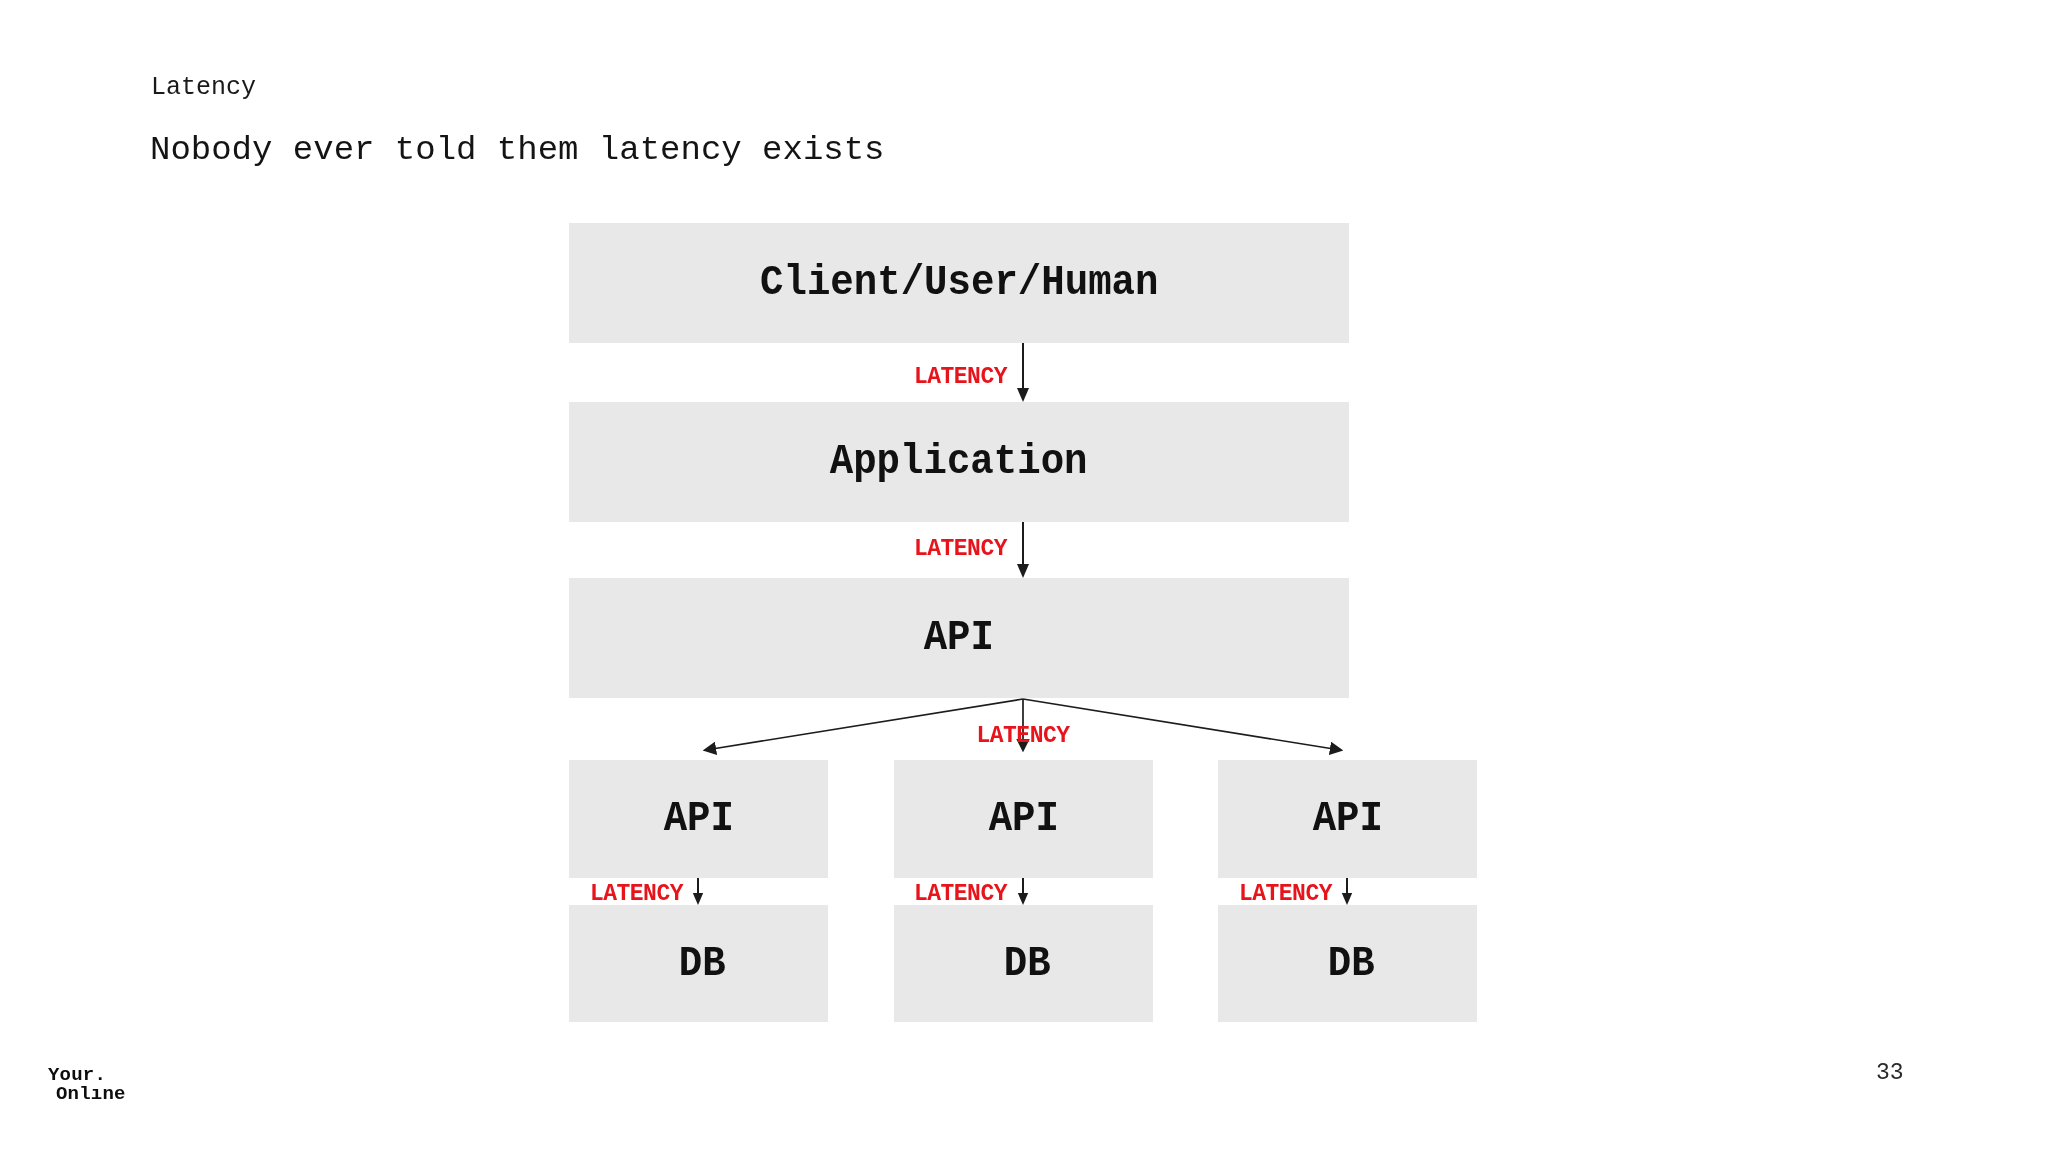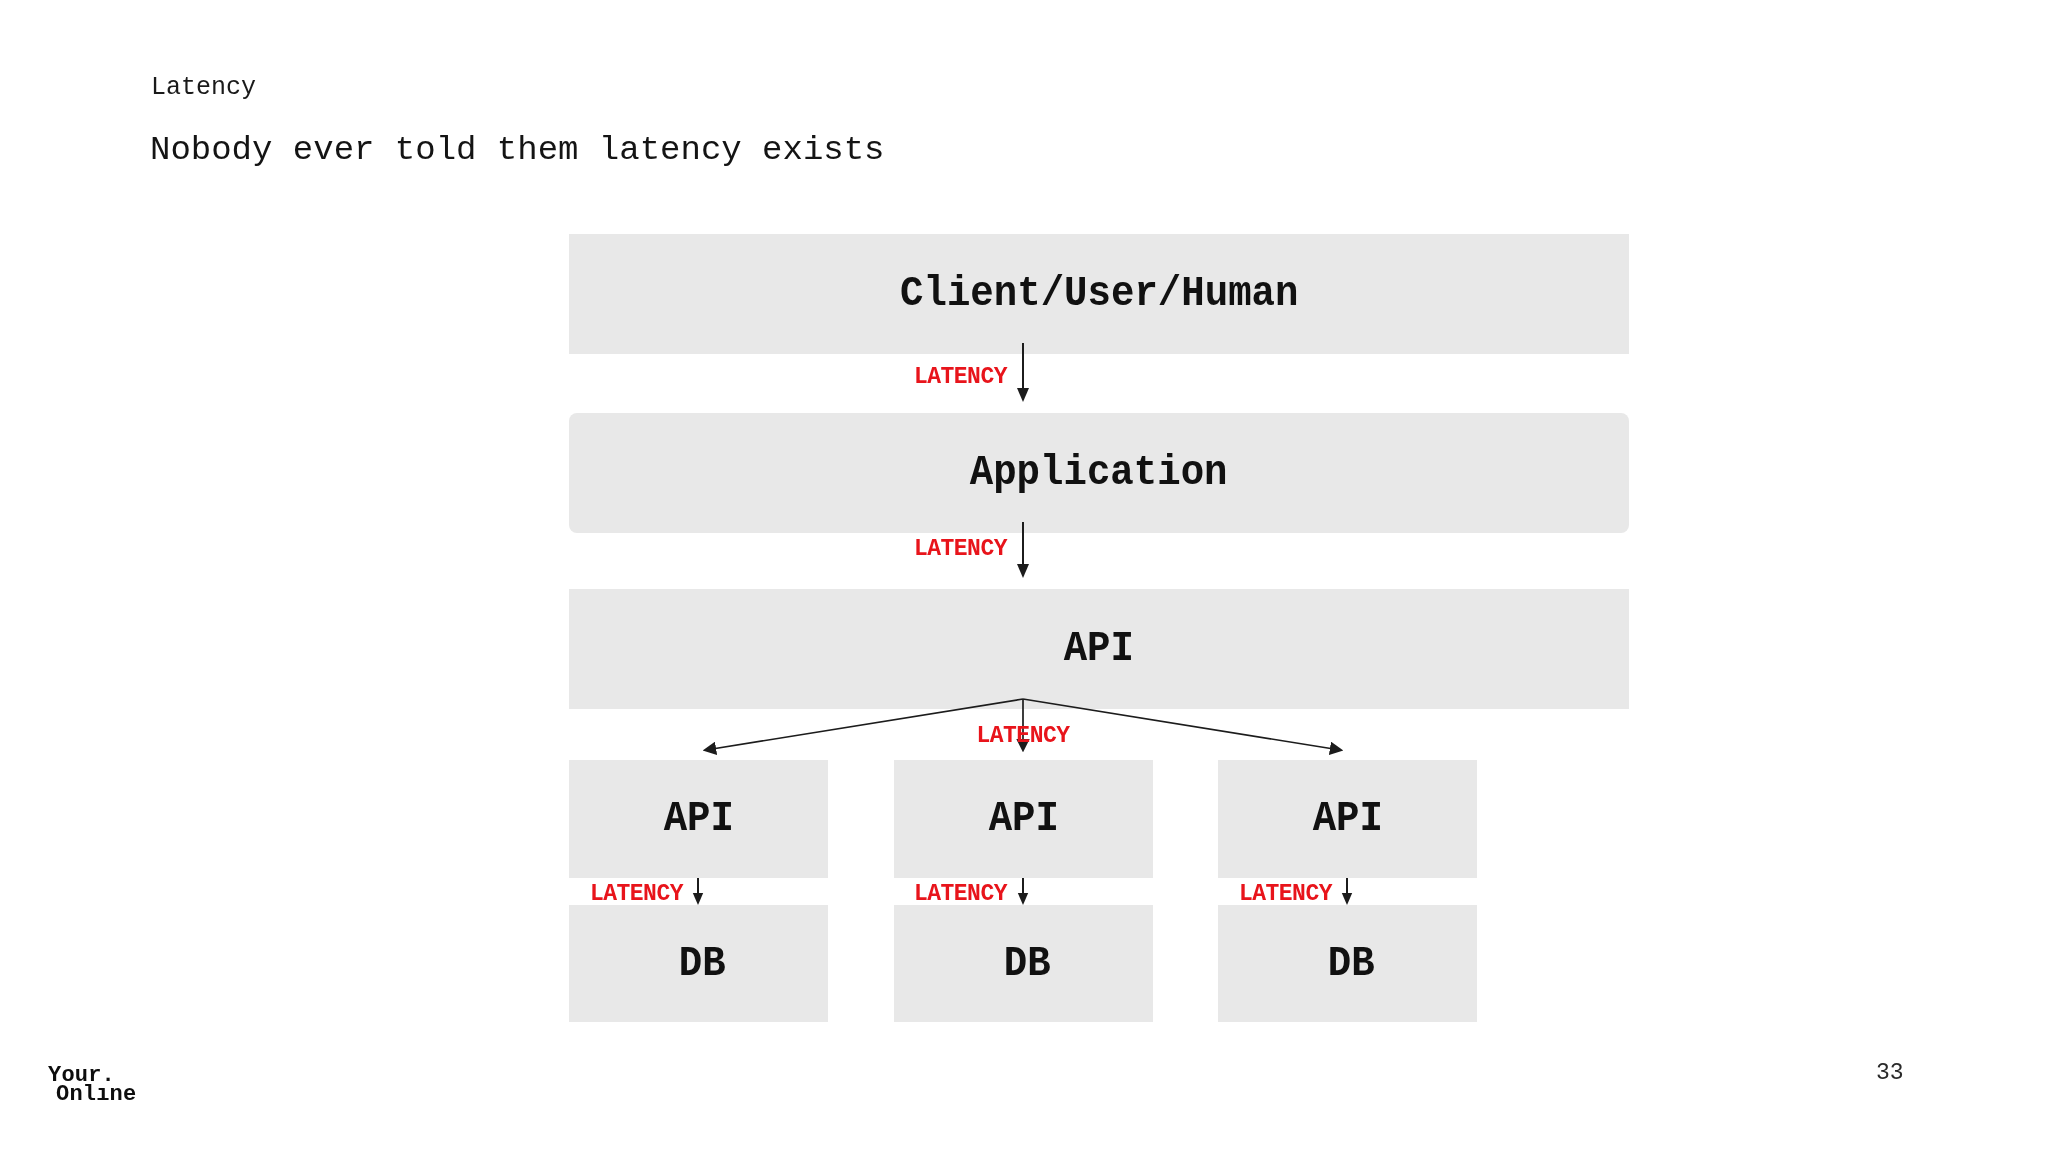--- a/index.html
+++ b/index.html
@@ -44,23 +44,23 @@
     justify-content: center;
   }
   .box-label {
     font-weight: 700;
     font-size: 42px;
     line-height: 1;
     color: var(--ink, #111);
     transform: scaleX(0.93);
     white-space: nowrap;
   }
-  .wide { left: 0; width: 1060px; height: 120px; margin-top: 11px; }
+  .wide { left: 0; width: 780px; height: 120px; }
   .tier-1 { top: 0; }
-  .tier-2 { top: 179px; border-radius: 8px; }
+  .tier-2 { top: 179px; }
   .tier-3 { top: 355px; }
   .small { top: 537px; width: 259px; height: 118px; }
   .dbrow { top: 682px; width: 259px; height: 117px; padding-left: 7px; }
   .col-1 { left: 0; }
   .col-2 { left: 325px; }
   .col-3 { left: 649px; }
   .lat {
     position: absolute;
     font-size: 23px;
     font-weight: 700;
@@ -73,21 +73,21 @@
   .lat-2 { right: 470px; top: 315px; }
   .lat-branch { left: 0; width: 908px; text-align: center; top: 502px; }
   .lat-m1 { right: 794px; top: 660px; }
   .lat-m2 { right: 470px; top: 660px; }
   .lat-m3 { right: 145px; top: 660px; }
   svg.arrow { position: absolute; display: block; }
   .logo {
     position: absolute;
     left: 48px;
     top: 1066px;
-    font-size: 22px;
+    font-size: 19px;
     font-weight: 700;
     line-height: 19px;
     letter-spacing: 0.2px;
     color: #0d0d0d;
   }
   .logo .l2 { margin-left: 8px; }
   .page-number {
     position: absolute;
     left: 1876px;
     top: 1062px;

